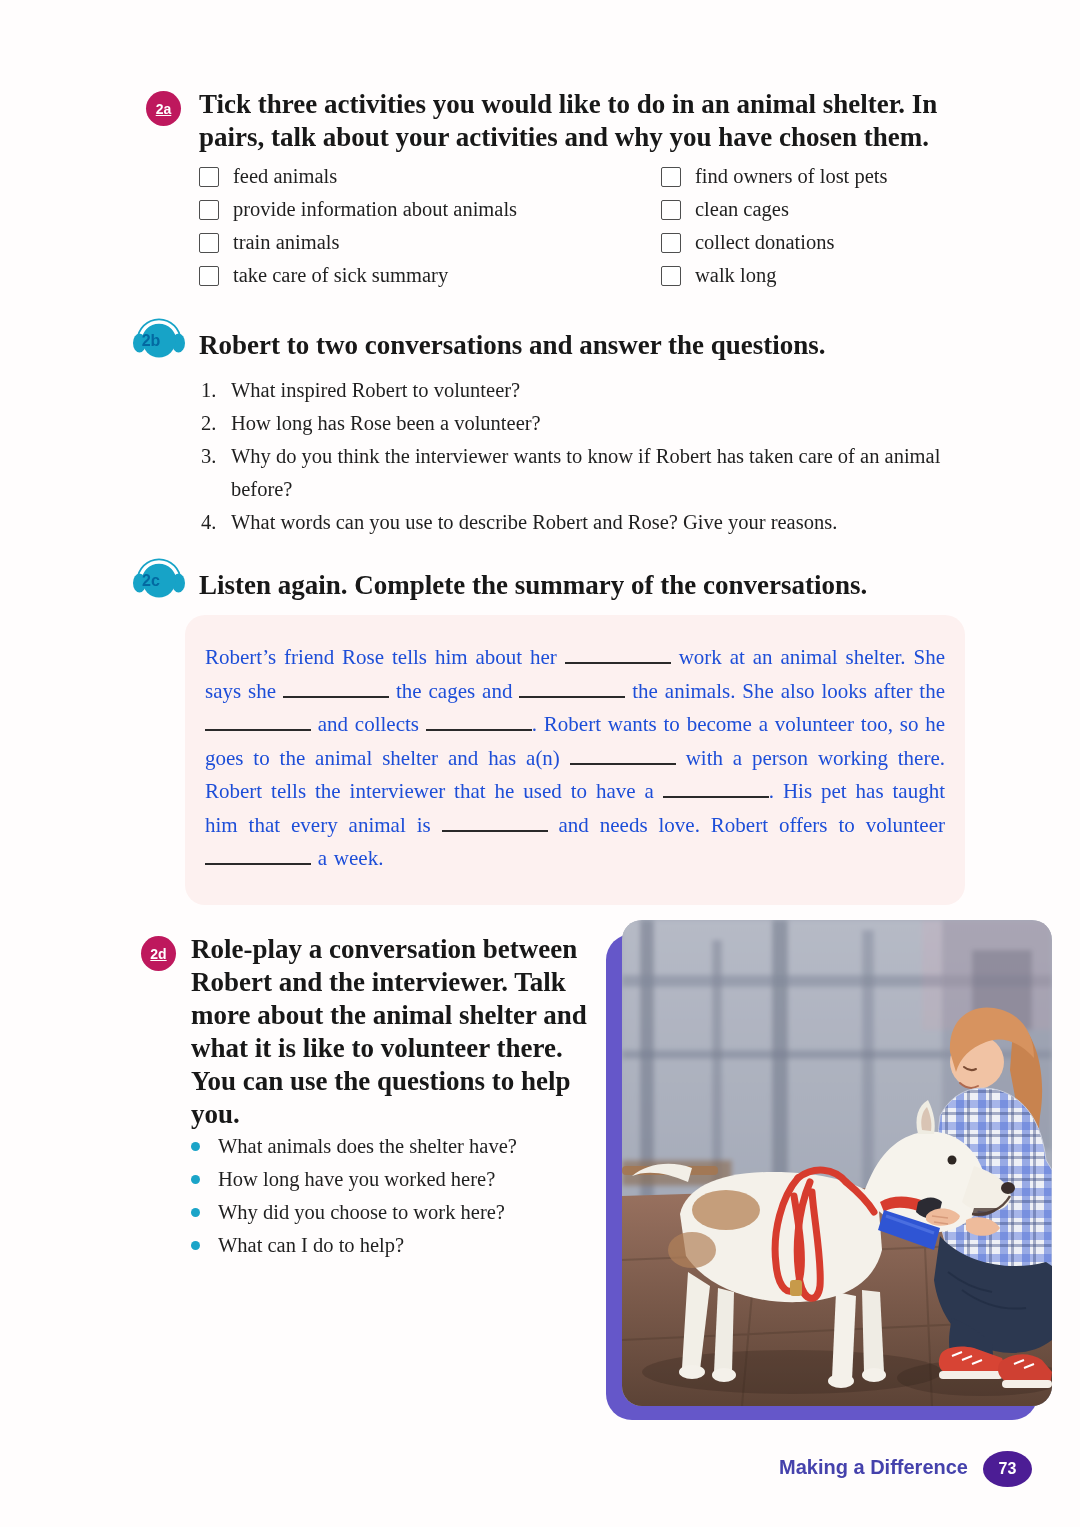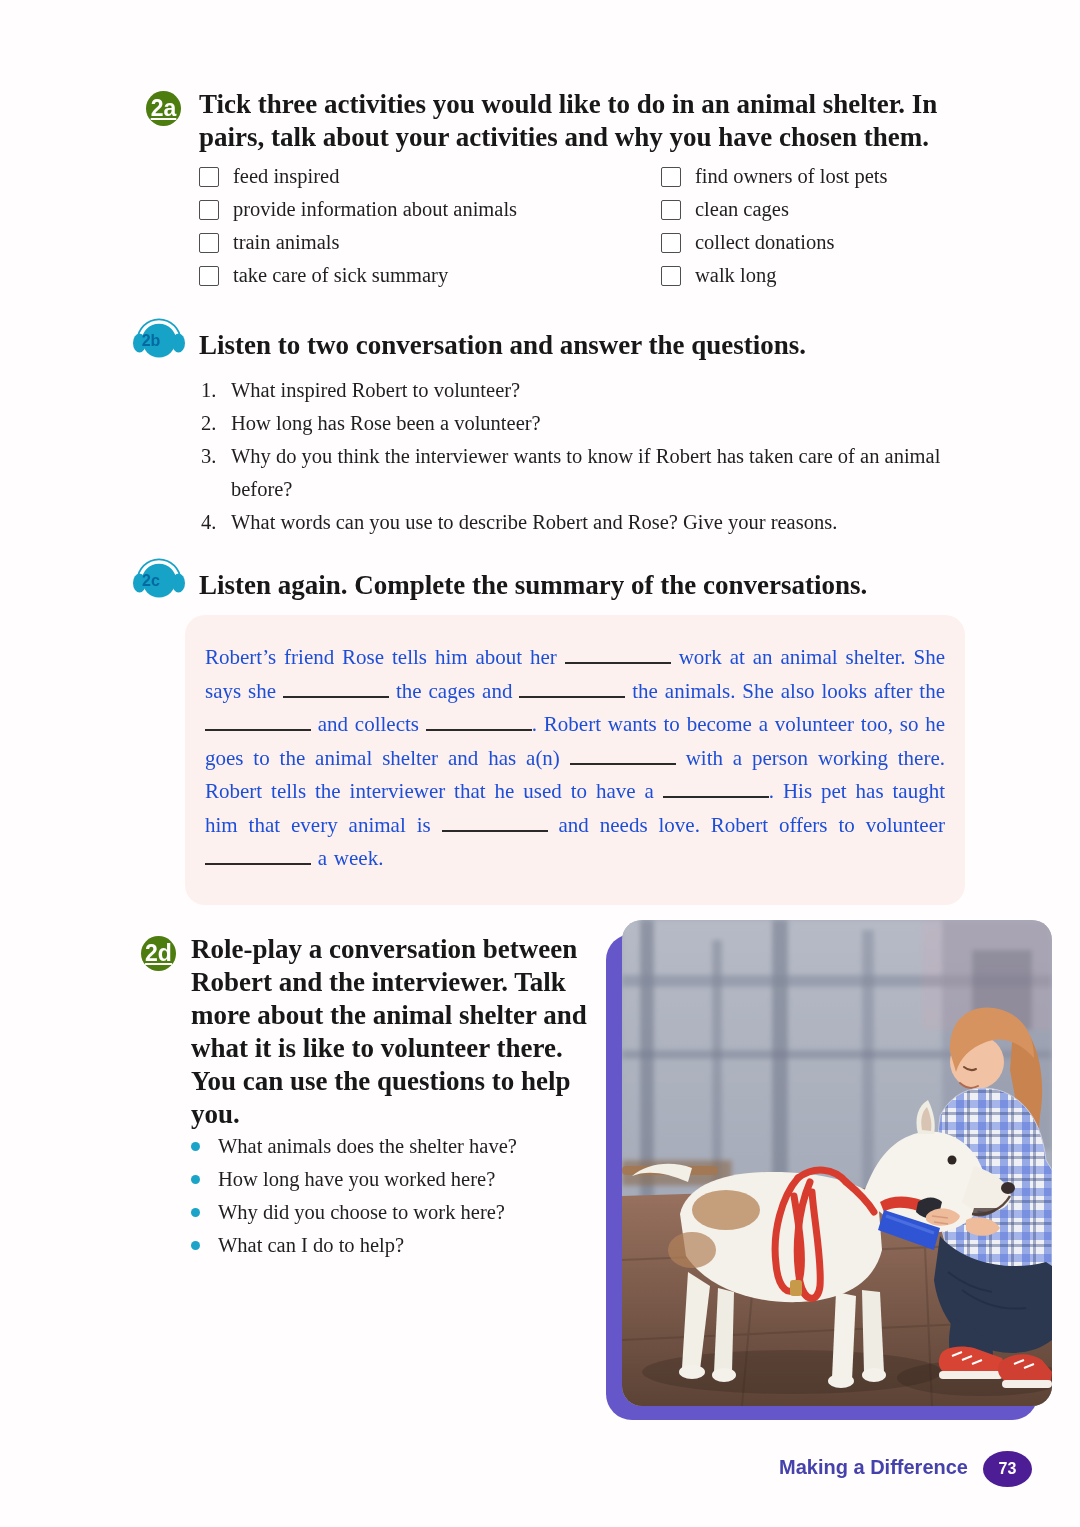--- a/index.html
+++ b/index.html
@@ -1,21 +1,21 @@
 <!DOCTYPE html>
 <html lang="en"><head>
 <meta charset="utf-8">
 <style>
   html,body{margin:0;padding:0;background:#e9e9e9;}
   #page{position:relative;width:1080px;height:1527px;background:#fffdfd;margin:0 auto;
         font-family:"Liberation Serif",serif;color:#1f1f1f;overflow:hidden;}
 
   
-  .badge{position:absolute;width:35px;height:35px;border-radius:50%;background:#4d7c0f;
-         color:#fff;font-family:"Liberation Sans",sans-serif;font-weight:bold;font-size:23px;
+  .badge{position:absolute;width:35px;height:35px;border-radius:50%;background:#be185d;
+         color:#fff;font-family:"Liberation Sans",sans-serif;font-weight:bold;font-size:14px;
          display:flex;align-items:center;justify-content:center;text-decoration:underline;}
   .hbadge{position:absolute;width:54px;height:46px;}
   .hbadge .num{position:absolute;left:2px;top:10px;width:34px;height:34px;display:flex;
          align-items:center;justify-content:center;color:#0369a1;
          font-family:"Liberation Sans",sans-serif;font-weight:bold;font-size:16px;}
 
   
   .h{position:absolute;font-weight:bold;font-size:27px;line-height:33px;color:#181818;}
 
   
@@ -64,21 +64,21 @@
 
 <div id="page">
 
   <span class="badge" style="left:146px;top:91px;">2a</span>
   <div class="h" style="left:199px;top:88px;width:778px;">Tick three activities you would like to do in an animal shelter. In pairs, talk about your activities and why you have chosen them.</div>
 
   <div class="cbcol" style="left:199px;top:160px;">
 
       <div class="cbrow">
         <span class="cb"></span>
-        <span class="cblabel">feed inspired</span>
+        <span class="cblabel">feed animals</span>
       </div>
 
       <div class="cbrow">
         <span class="cb"></span>
         <span class="cblabel">provide information about animals</span>
       </div>
 
       <div class="cbrow">
         <span class="cb"></span>
         <span class="cblabel">train animals</span>
@@ -116,21 +116,21 @@
   <span class="hbadge" style="left:132px;top:314px;">
     <svg width="54" height="46" viewBox="0 0 54 46">
       <path d="M8 27 A 19 19 0 0 1 46 27" fill="none" stroke="#17a3c7" stroke-width="7" stroke-linecap="round"></path>
       <path d="M8 27 A 19 19 0 0 1 46 27" fill="none" stroke="#ffffff" stroke-width="3.4" stroke-linecap="round"></path>
       <ellipse cx="7.5" cy="29" rx="6.5" ry="9.5" fill="#17a3c7"></ellipse>
       <ellipse cx="46.5" cy="29" rx="6.5" ry="9.5" fill="#17a3c7"></ellipse>
       <circle cx="27" cy="27" r="16.5" fill="#17a3c7"></circle>
     </svg>
     <span class="num">2b</span>
   </span>
-  <div class="h" style="left:199px;top:329px;width:700px;">Listen to two conversation and answer the questions.</div>
+  <div class="h" style="left:199px;top:329px;width:700px;">Robert to two conversations and answer the questions.</div>
 
   <div class="qlist" style="left:201px;top:374px;width:772px;">
 
       <div class="qrow">
         <span class="qnum">1.</span>
         <span class="qtext">What inspired Robert to volunteer?</span>
       </div>
 
       <div class="qrow">
         <span class="qnum">2.</span>

